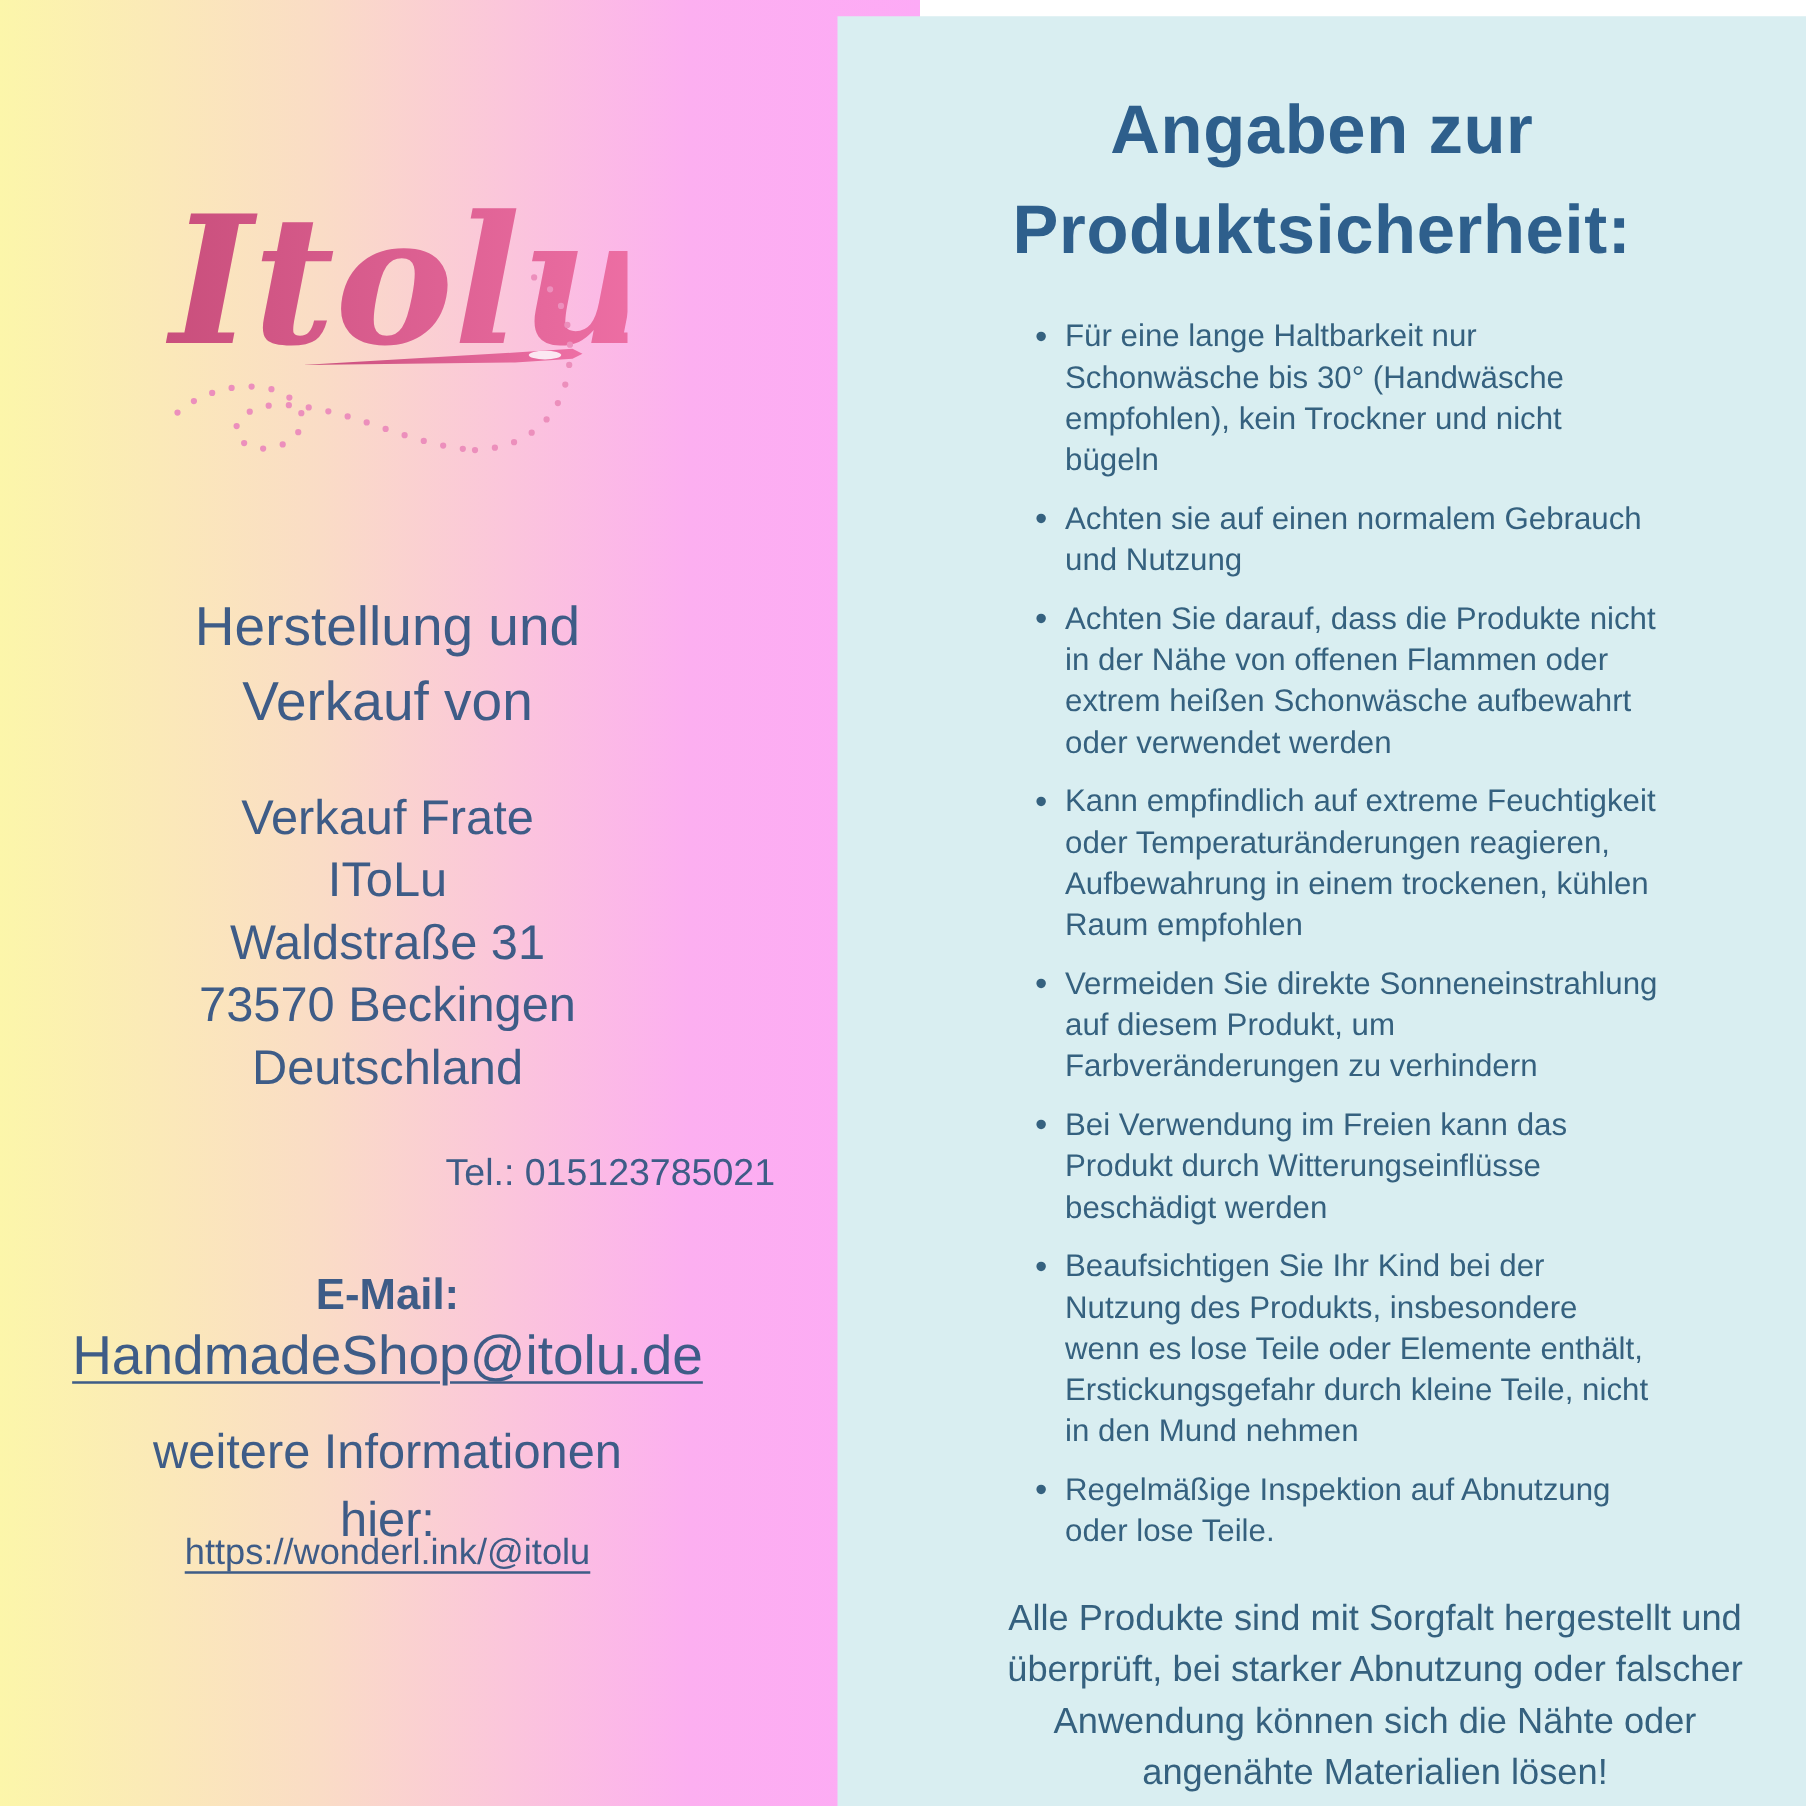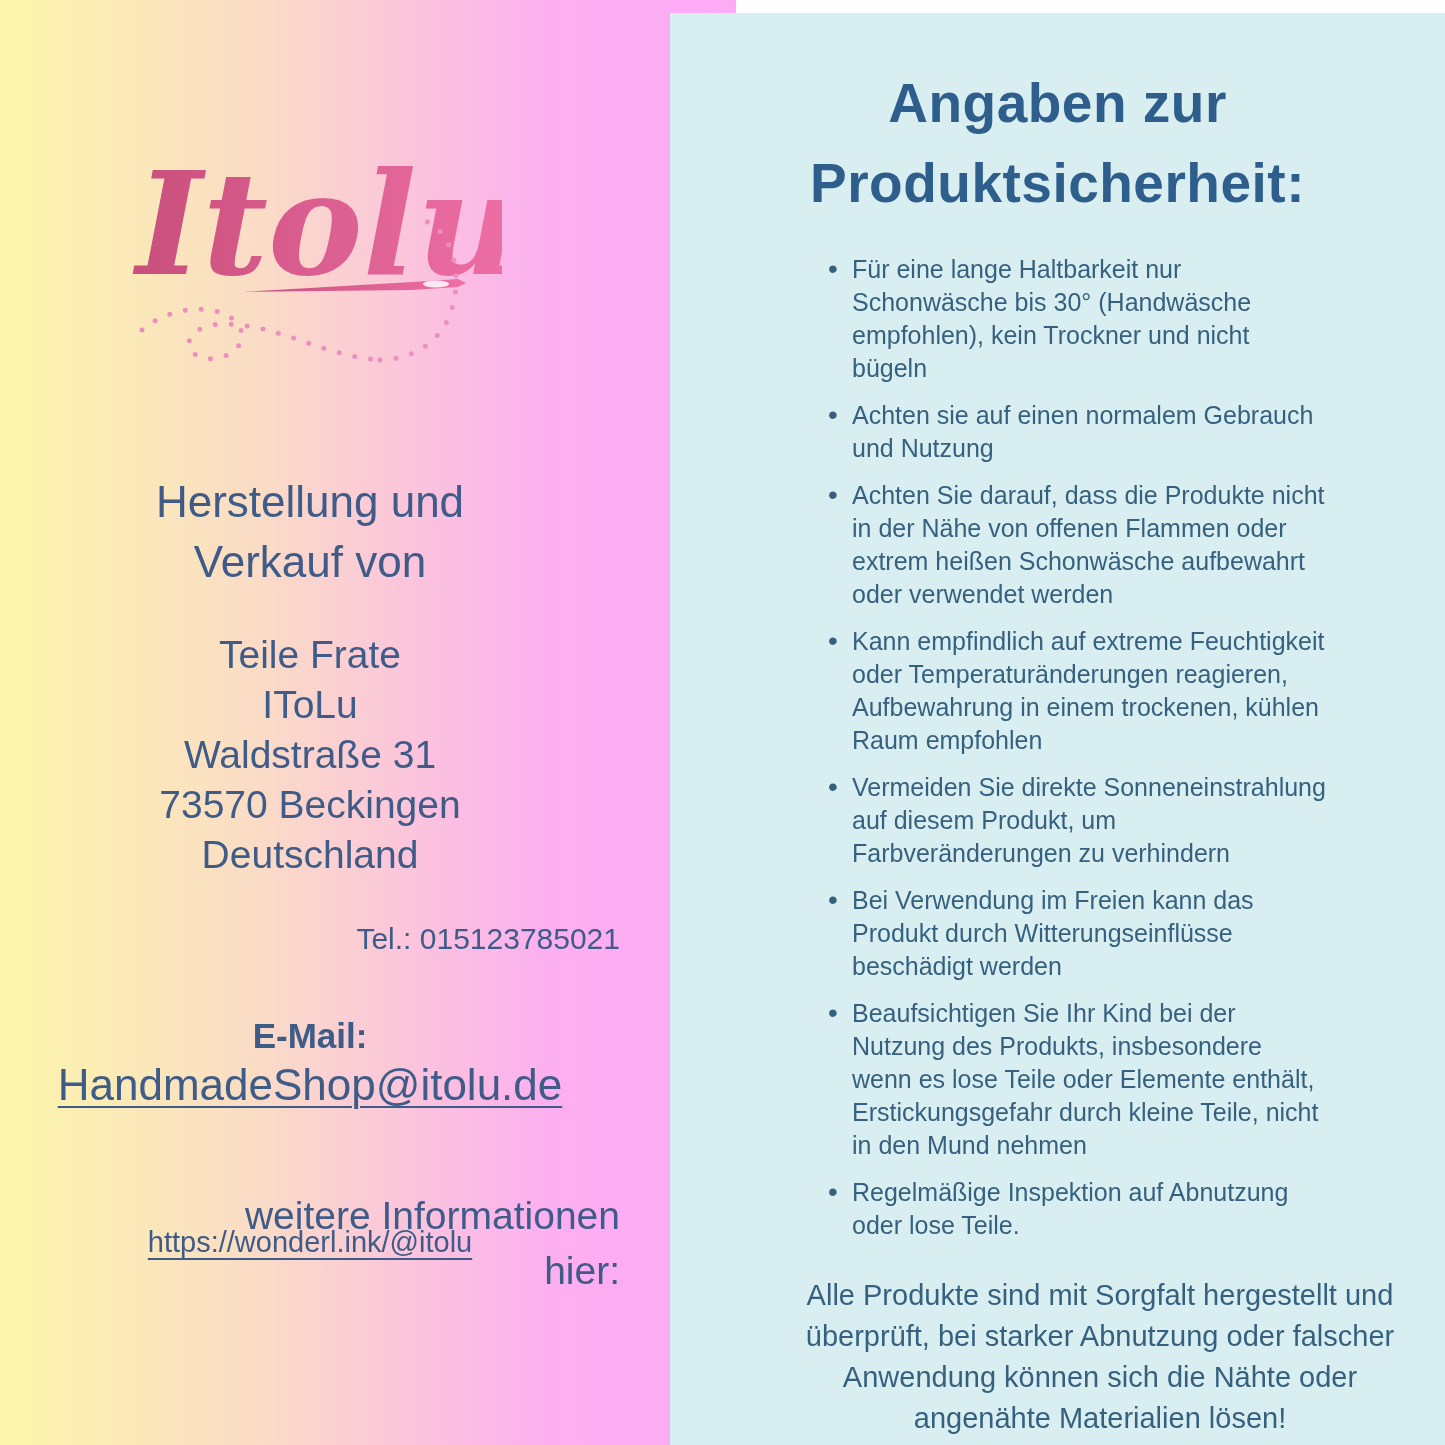--- a/index.html
+++ b/index.html
@@ -17,21 +17,21 @@
   .logo-wrap { position:absolute; left:112px; top:132px; width:390px; height:272px; }
   .lp-heading { top:472px; font-size:44px; line-height:60px; }
   .lp-address { top:630px; font-size:39px; line-height:50px; }
   .lp-phone   { top:922px; font-size:30px;text-align:right; }
   .lp-email-label { top:1016px; font-size:35px;font-weight:bold; }
   .lp-link {
     display:block; color:#3e5c87; text-decoration:underline;
     text-underline-offset:6px; text-decoration-thickness:2px;
   }
   .lp-email { top:1060px; font-size:44px; }
-  .lp-info-label { top:1188px; font-size:39px; line-height:55px;text-align:right; }
+  .lp-info-label { top:1134px; font-size:39px; line-height:55px; }
   .lp-info-link { top:1226px; font-size:29px; }
   
   .right-panel {
     position:absolute; left:670px; top:13px; width:775px; height:1445px;
     background:#d9eef1; color:#35617f;
   }
   .rp-title {
     position:absolute; top:50px; left:0; width:100%; margin:0;
     text-align:center; font-size:55px; font-weight:bold; line-height:80px;
     color:#2e5f8c; letter-spacing:0.5px;
@@ -74,21 +74,21 @@
         <path d="M268,228 C316,226 342,196 344,152 C345,120 332,96 313,89" fill="none" stroke="#ec8fbc" stroke-width="5" stroke-dasharray="0 16" stroke-linecap="round"></path>
       </svg>
     </div>
 
     <div class="lp-block lp-heading">
       <div>Herstellung und</div>
       <div>Verkauf von</div>
     </div>
 
     <div class="lp-block lp-address">
-      <div>Teile Frate</div>
+      <div>Verkauf Frate</div>
       <div>IToLu</div>
       <div>Waldstraße 31</div>
       <div>73570 Beckingen</div>
       <div>Deutschland</div>
     </div>
 
     <div class="lp-block lp-phone">Tel.: 015123785021</div>
 
     <div class="lp-block lp-email-label">E-Mail:</div>
     <div class="lp-block lp-email">

